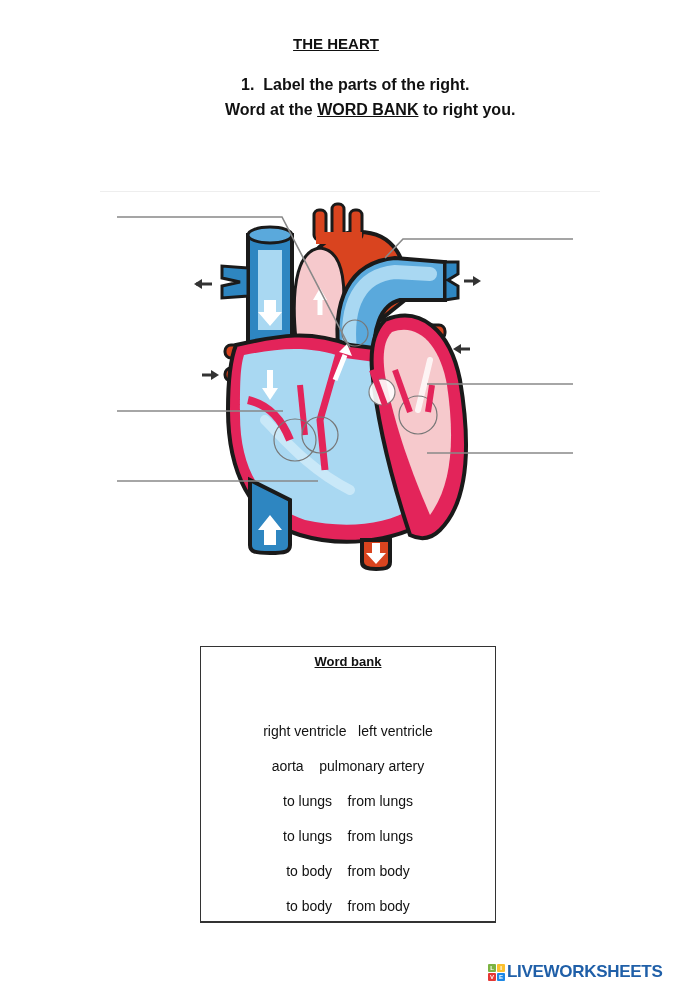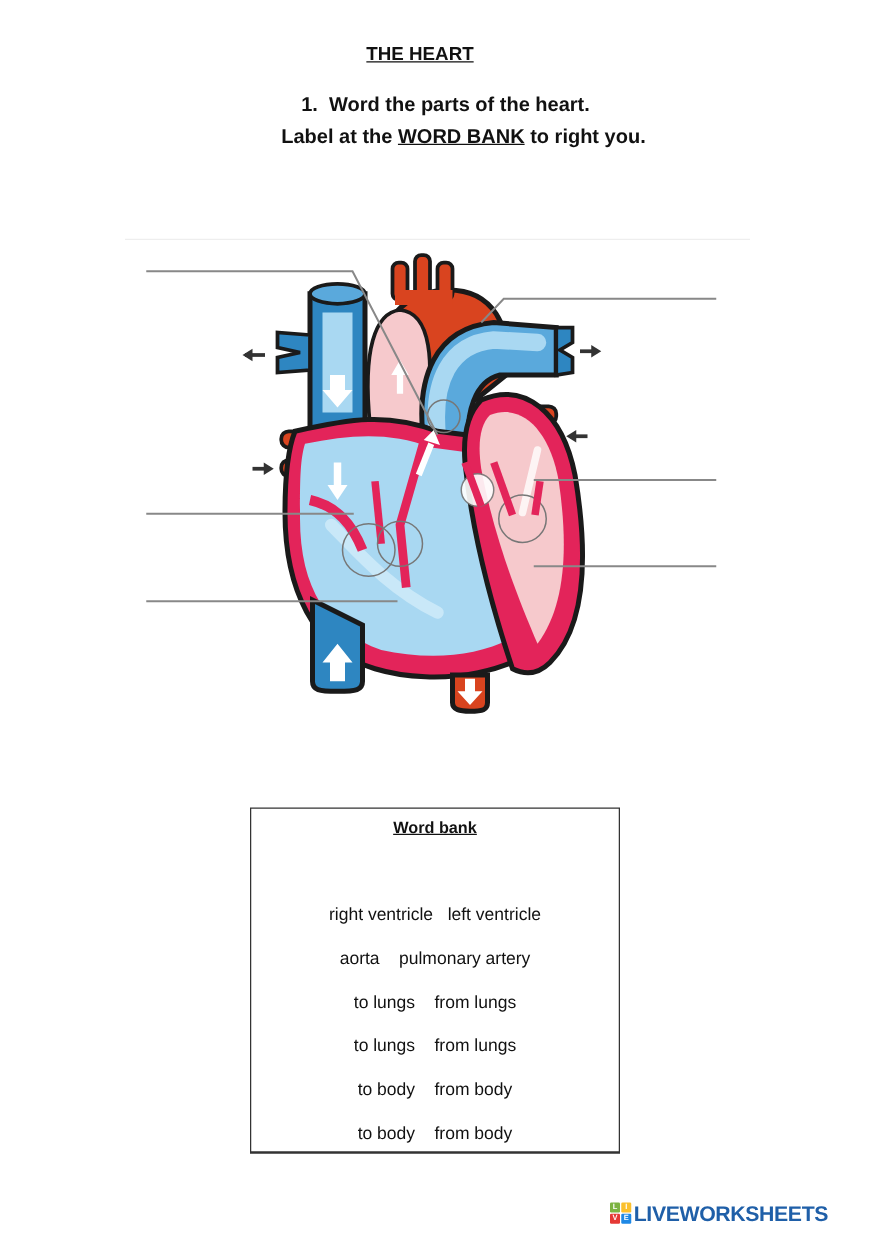--- a/index.html
+++ b/index.html
@@ -11,35 +11,35 @@
   .instr1 { position: absolute; top: 76px; left: 241px; font-size: 16px; font-weight: bold; }
   .instr2 { position: absolute; top: 101px; left: 225px; font-size: 16px; font-weight: bold; }
   .instr2 .wb { text-decoration: underline; }
   .figure-rule { position: absolute; top: 191px; left: 100px; width: 500px; height: 1px; background: #eeeeee; }
   .heart { position: absolute; left: 0; top: 0; width: 700px; height: 989px; }
   .wordbank { position: absolute; left: 200px; top: 646px; width: 296px; height: 277px;
               border: 1px solid #333; box-sizing: border-box; border-bottom-width: 2px; }
   .wb-head { position: absolute; top: 7px; left: 0; width: 100%; text-align: center;
              font-size: 13px; font-weight: bold; text-decoration: underline; }
   .wb-row { position: absolute; left: 0; width: 100%; text-align: center; font-size: 14px; white-space: pre; }
-  .brand { position: absolute; left: 488px; top: 962px; display: flex; align-items: flex-start; }
+  .brand { position: absolute; left: 488px; top: 962px; display: flex; align-items: center; }
   .brand-logo { display: grid; grid-template-columns: 8px 8px; grid-template-rows: 8px 8px; gap: 1px; margin-right: 2px; }
   .brand-logo div { font-size: 6px; font-weight: bold; color: #fff; text-align: center; line-height: 8px; border-radius: 1px; }
   .brand-text { font-size: 17px; font-weight: bold; color: #1f5fa8; letter-spacing: -0.3px; }
 </style>
 </head>
 <body>
 
 <div class="title"><span>THE HEART</span></div>
 <div class="instr1">
   <span>1.</span>&nbsp;
-  <span>Word the parts of the heart.</span>
+  <span>Label the parts of the right.</span>
 </div>
 <div class="instr2">
-  <span>Label at the </span><span class="wb">WORD BANK</span><span> to right you.</span>
+  <span>Word at the </span><span class="wb">WORD BANK</span><span> to right you.</span>
 </div>
 
 <div class="figure-rule"></div>
 
 <svg class="heart" viewBox="0 0 700 989" xmlns="http://www.w3.org/2000/svg">
 
   <g>
     <path d="M300 330 C295 260 320 235 355 232 C395 230 410 262 405 300 L380 320 Z" fill="#d9441f" stroke="#1a1a1a" stroke-width="4"></path>
     <rect x="314" y="210" width="12" height="30" rx="5" fill="#d9441f" stroke="#1a1a1a" stroke-width="3"></rect>
     <rect x="332" y="204" width="12" height="34" rx="5" fill="#d9441f" stroke="#1a1a1a" stroke-width="3"></rect>

